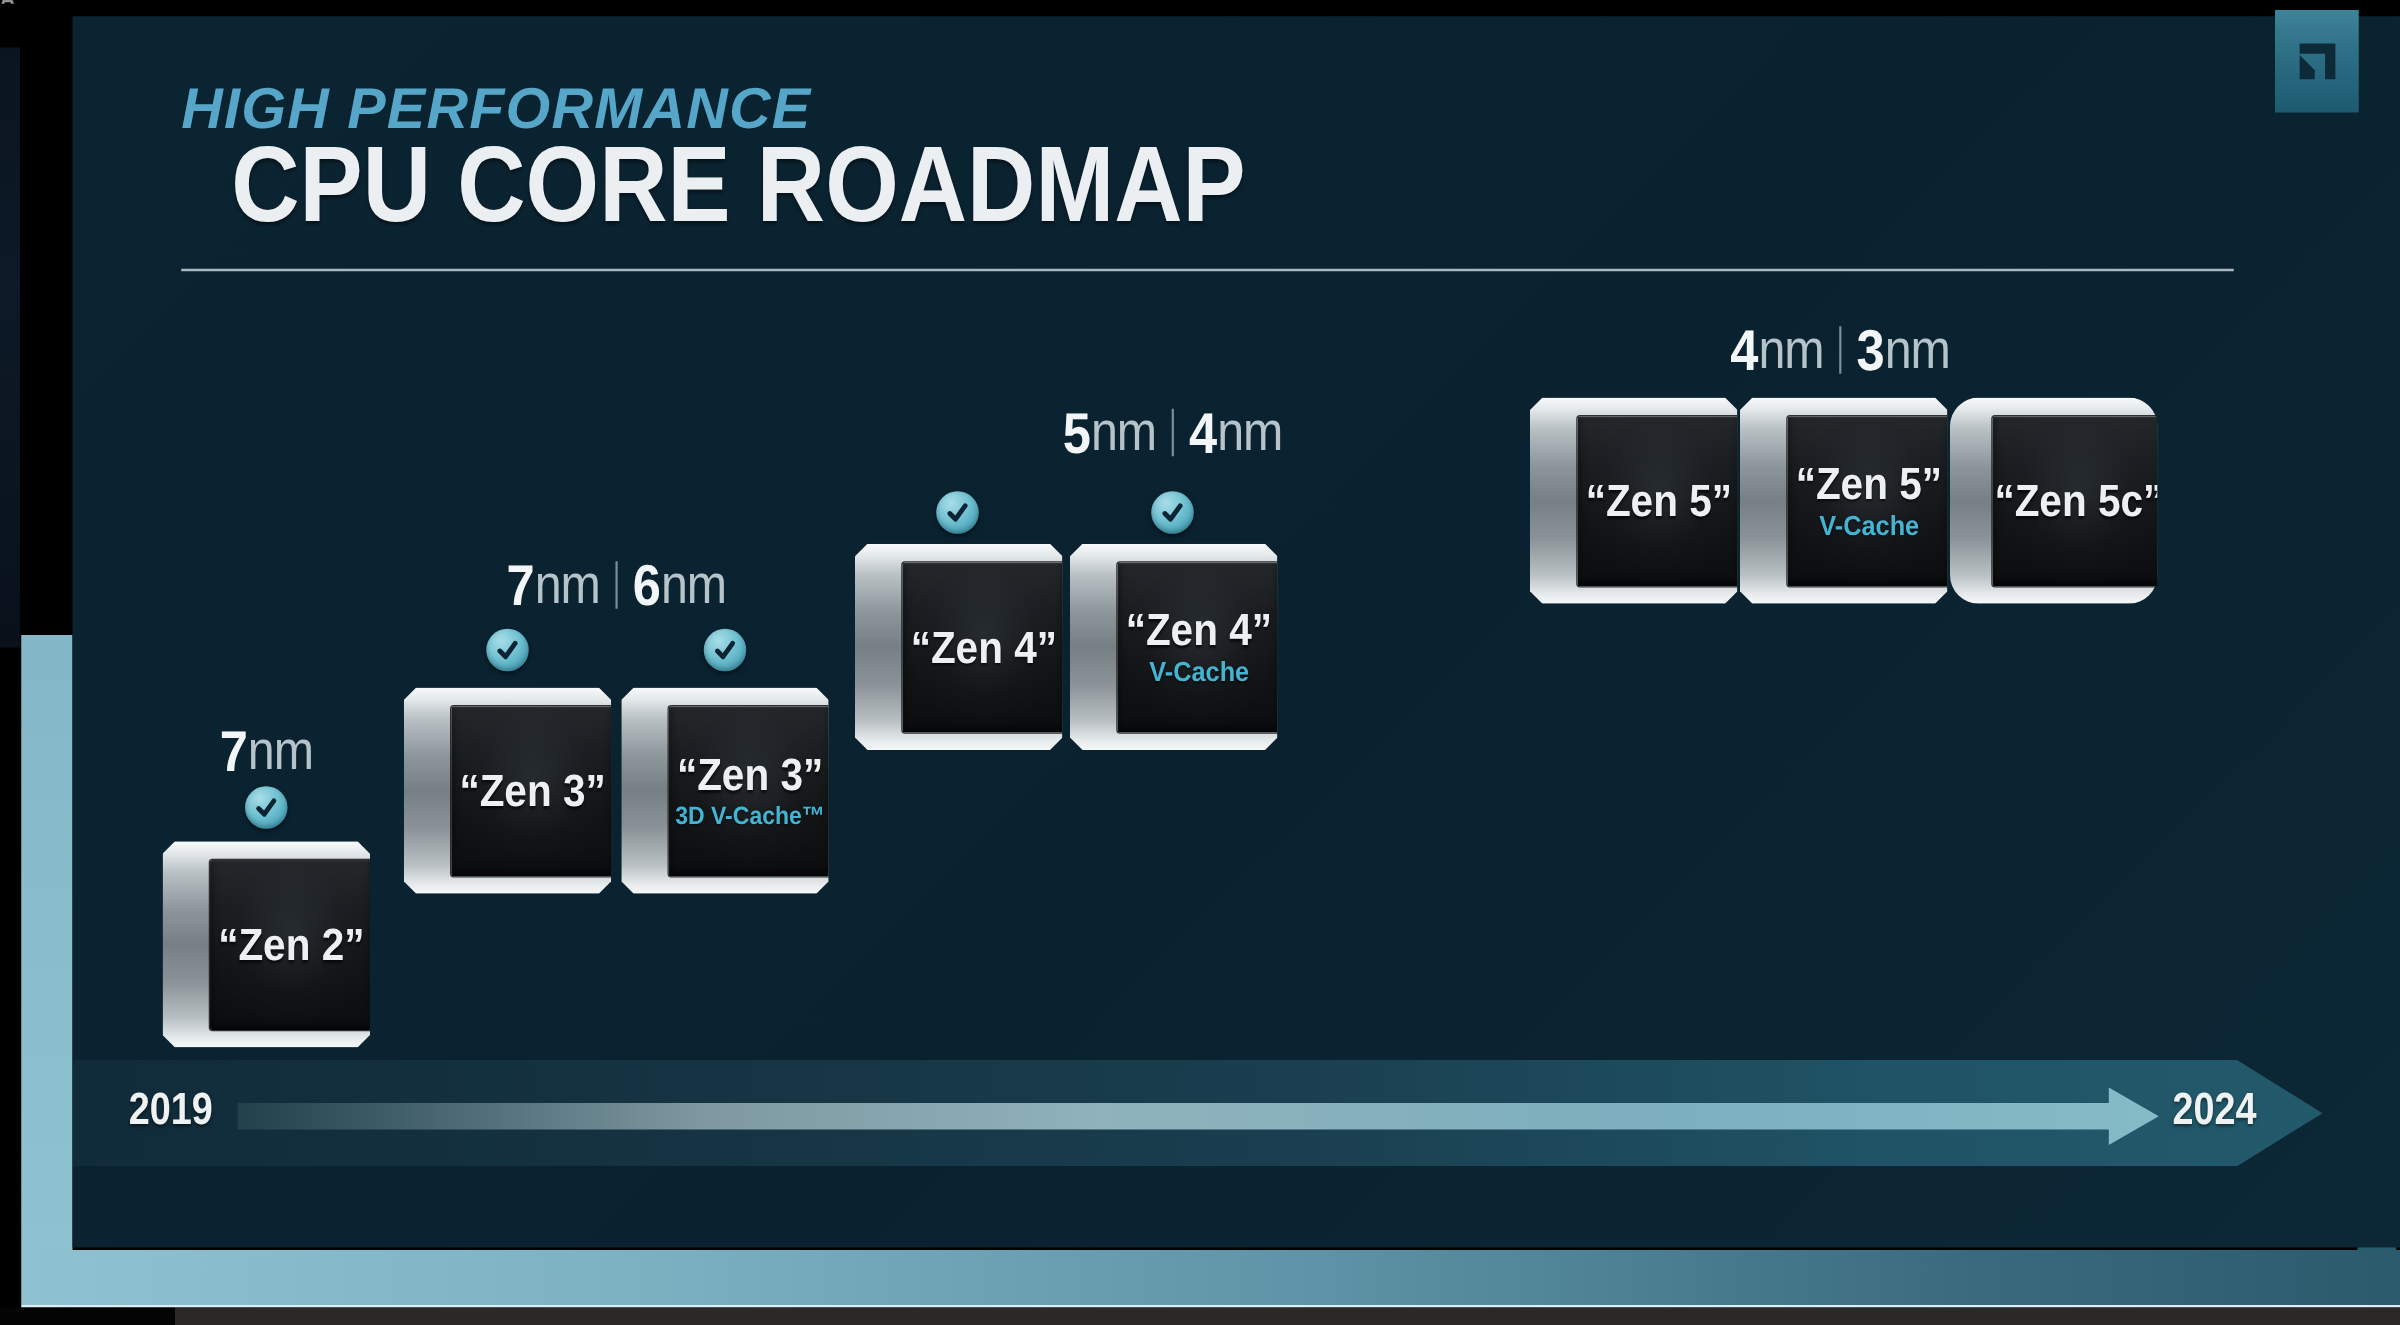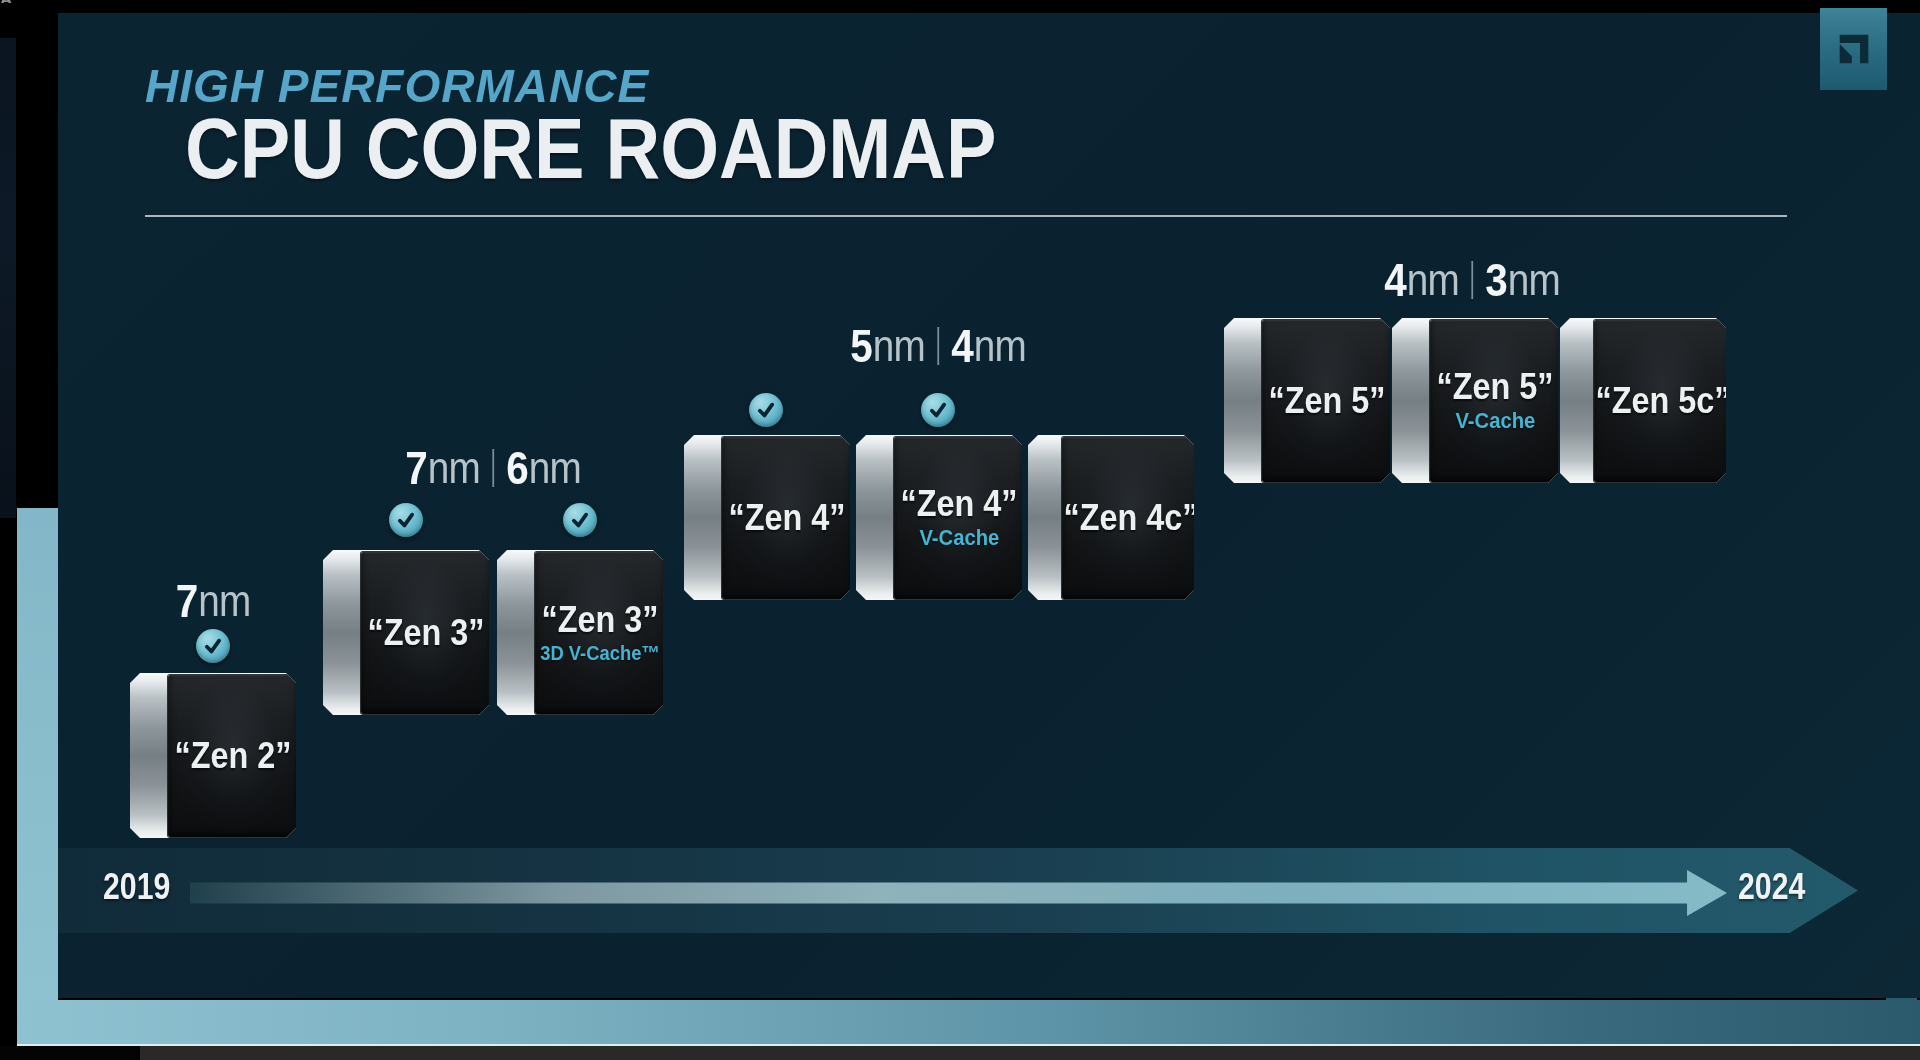--- a/index.html
+++ b/index.html
@@ -54,21 +54,21 @@
     background:radial-gradient(circle at 35% 28%,#a8dde6 0%,#6fc0d1 45%,#4aa2b7 80%,#3d93a9 100%);
     box-shadow:0 2px 4px rgba(0,0,0,.5), inset 0 -2px 4px rgba(10,36,51,.35);
     display:flex;align-items:center;justify-content:center;}
   .check svg{width:26px;height:26px;}
 
   
   .chip{width:166px;height:165px;
     background:linear-gradient(180deg,#f8fafb 0%,#e7ebed 5%,#b9c1c5 15%,#8d969b 33%,#767f84 50%,#8a9297 68%,#b9c0c4 86%,#e9edee 96%,#f5f7f8 100%);
     clip-path:polygon(10px 0,calc(100% - 10px) 0,100% 10px,100% calc(100% - 10px),calc(100% - 10px) 100%,10px 100%,0 calc(100% - 10px),0 10px);
     display:flex;align-items:center;justify-content:center;}
-  .chip-inner{width:138px;height:162px;border-radius:2px;
+  .chip-inner{width:138px;height:136px;border-radius:2px;
     background:radial-gradient(ellipse at 50% 42%,rgba(74,84,92,.30) 0%,rgba(40,46,52,.12) 45%,rgba(0,0,0,0) 70%),
                linear-gradient(180deg,#25282b 0%,#1a1d20 28%,#121416 62%,#0b0d0f 100%);
     box-shadow:0 0 0 1px rgba(28,30,32,.9), inset 0 1px 2px rgba(255,255,255,.10), inset 0 -3px 7px rgba(0,0,0,.75);
     display:flex;flex-direction:column;align-items:center;justify-content:center;gap:5px;margin-left:40px;}
   .chip-name{font-size:36px;font-weight:700;color:#edf0f1;white-space:nowrap;
     transform:scaleX(.9);text-shadow:0 2px 2px rgba(0,0,0,.65);line-height:1;}
   .chip-sub{font-size:22px;font-weight:700;color:#45b4d2;white-space:nowrap;
     transform:scaleX(.92);line-height:1;text-shadow:0 1px 2px rgba(0,0,0,.6);}
   .chip-sub.small{font-size:20px;}
 
@@ -168,45 +168,40 @@
     <div class="chip-inner">
       <div class="chip-name">“Zen 4”</div>
     </div>
   </div>
   <div class="abs chip" style="left:798px;top:422px;">
     <div class="chip-inner">
       <div class="chip-name">“Zen 4”</div>
       <div class="chip-sub">V-Cache</div>
     </div>
   </div>
-  <div class="abs chip" style="left:970px;top:422px;">
-    <div class="chip-inner">
-      <div class="chip-name">“Zen 4c”</div>
-    </div>
-  </div>
 
   <div class="abs nm-label" style="left:1414px;top:244px;">
     <span class="num">4</span>
       <span class="unit">nm</span>
     <span class="sep"></span>
     <span class="num">3</span>
       <span class="unit">nm</span>
   </div>
   <div class="abs chip" style="left:1166px;top:305px;">
     <div class="chip-inner">
       <div class="chip-name">“Zen 5”</div>
     </div>
   </div>
   <div class="abs chip" style="left:1334px;top:305px;">
     <div class="chip-inner">
       <div class="chip-name">“Zen 5”</div>
       <div class="chip-sub">V-Cache</div>
     </div>
   </div>
-  <div class="abs chip" style="left:1502px;top:305px;">
+  <div class="abs chip" style="left:1502px;top:305px;border-radius:23px;">
     <div class="chip-inner">
       <div class="chip-name">“Zen 5c”</div>
     </div>
   </div>
 
   <div class="abs tl-band"></div>
   <div class="abs tl-core"></div>
   <div class="abs tl-year y2019"><span class="cx">2019</span></div>
   <div class="abs tl-year y2024"><span class="cx">2024</span></div>
 

